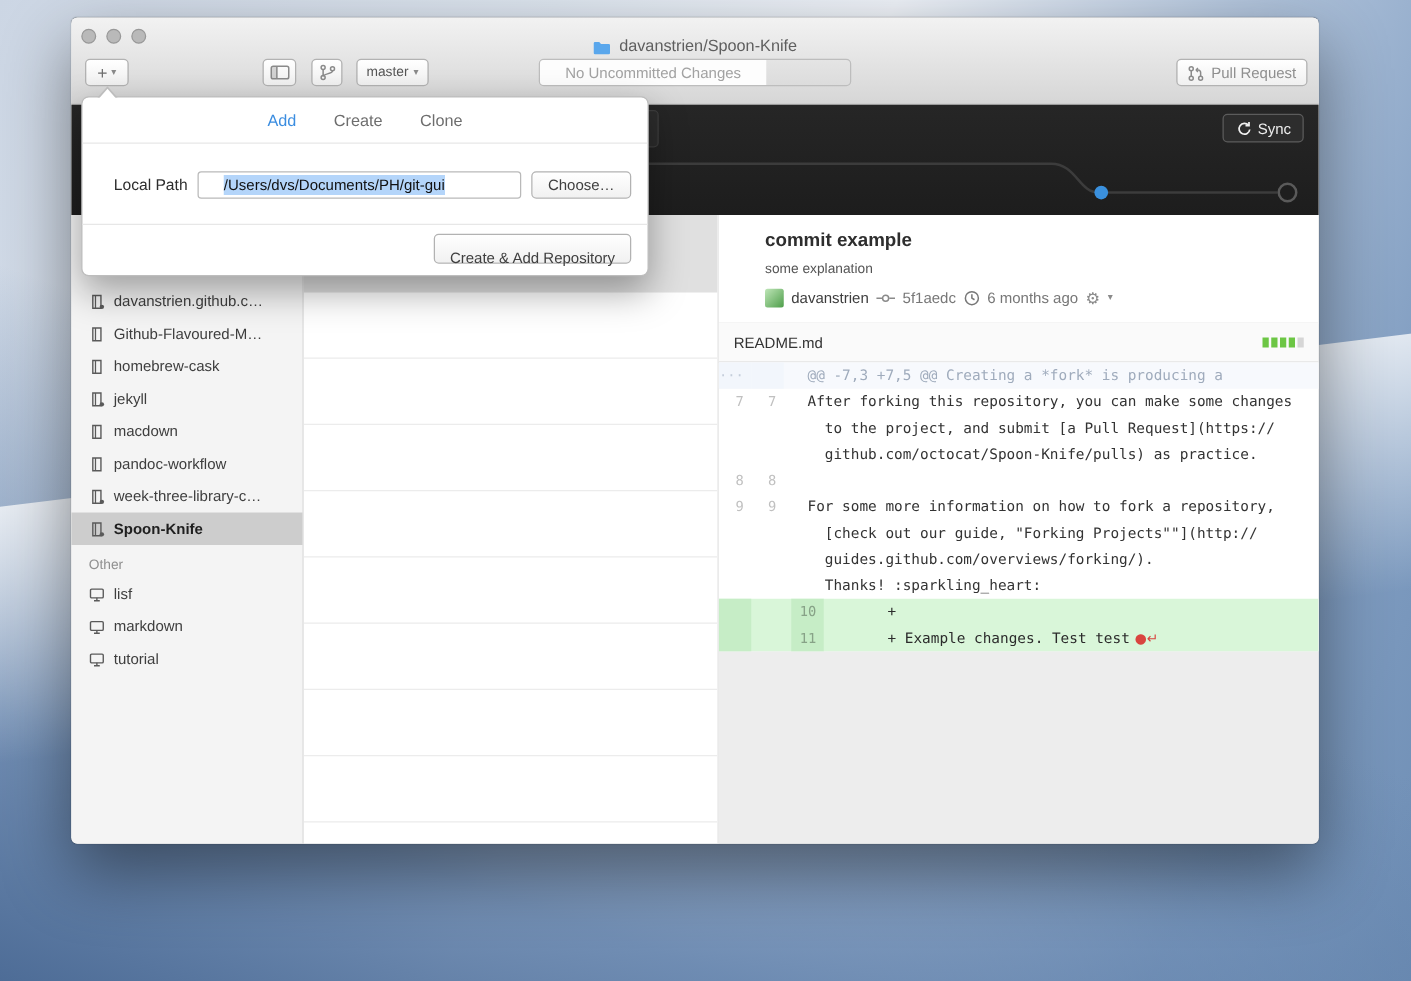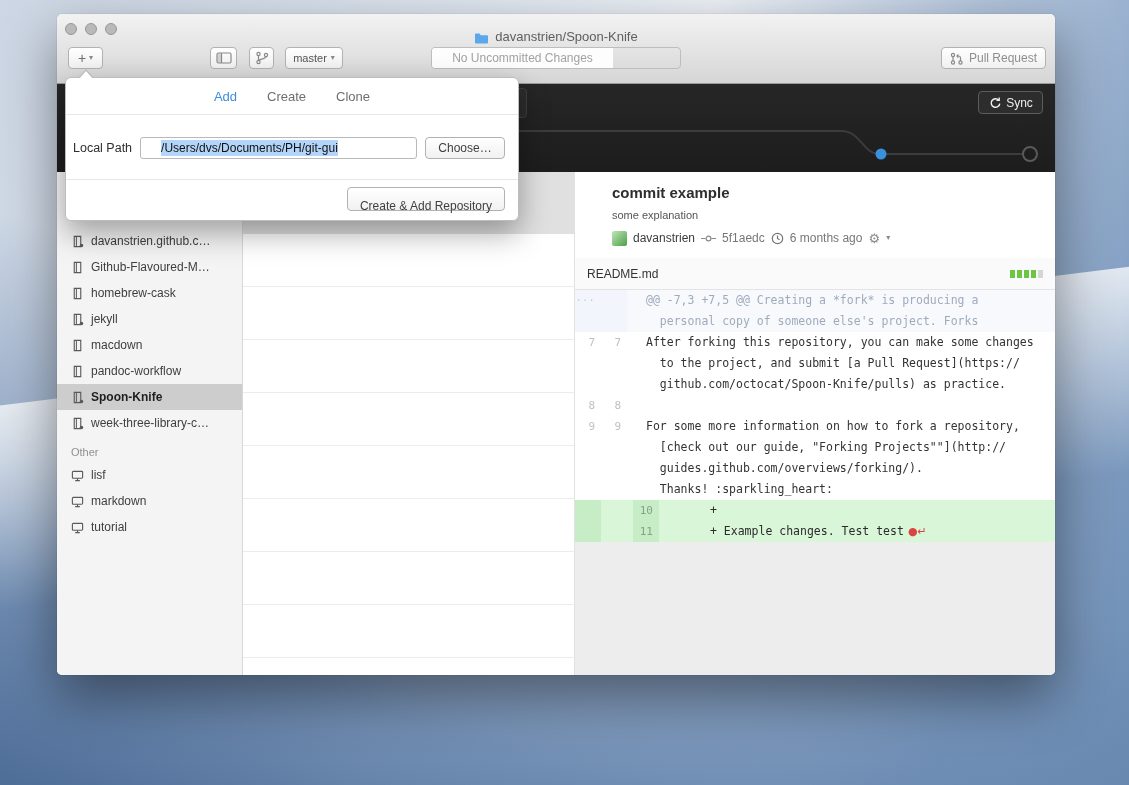--- a/index.html
+++ b/index.html
@@ -89,21 +89,21 @@
   
   .popover{position:absolute;left:8px;top:63px;width:454px;height:144px;background:#fff;border:1px solid #bdbdbd;
     border-radius:6px;box-shadow:0 12px 30px rgba(0,0,0,.35);z-index:10;box-sizing:border-box;}
   .popover::before{content:"";position:absolute;left:12px;top:-9px;border:8px solid transparent;
     border-bottom:9px solid #bdbdbd;border-top:none;}
   .popover::after{content:"";position:absolute;left:13px;top:-7px;border:7px solid transparent;
     border-bottom:8px solid #ffffff;border-top:none;}
   .pop-tabs{display:flex;justify-content:center;gap:30px;padding-top:11px;font-size:13px;color:#6e6e6e;}
   .ptab.active{color:#3b8de0;}
   .pop-div{margin-top:10px;border-top:1px solid #e8e8e8;}
-  .pop-row{position:absolute;top:59px;left:7px;right:13px;display:flex;align-items:center;gap:8px;}
+  .pop-row{position:absolute;top:59px;left:25px;right:13px;display:flex;align-items:center;gap:8px;}
   .plabel{font-size:12.5px;color:#2e2e2e;white-space:nowrap;}
   .pinput{flex:1;height:22px;box-sizing:border-box;border:1px solid #b9b9b9;border-radius:3px;background:#fff;
     display:flex;align-items:center;padding:0 20px;font-size:12px;color:#111;overflow:hidden;white-space:nowrap;}
   .pinput .sel{background:#b4d5fa;padding:1px 0;}
   .pbtn{height:22px;box-sizing:border-box;border:1px solid #b2b2b2;border-radius:4px;
     background:linear-gradient(#ffffff,#f1f1f1);color:#3f3f3f;font-size:12px;padding:11px 12px;
     font-family:"Liberation Sans",sans-serif;}
   .pbtn.choose{flex:none;width:80px;padding:0;}
   .pop-div2{position:absolute;left:0;right:0;bottom:40px;border-top:1px solid #e7e7e7;}
   .pbtn.submit{position:absolute;right:13px;bottom:9px;}
@@ -238,31 +238,31 @@
               <use href="#i-repo"></use>
             </svg>
           <span>macdown</span>
         </div>
         <div class="side-item">
           <svg class="sicon">
               <use href="#i-repo"></use>
             </svg>
           <span>pandoc-workflow</span>
         </div>
+        <div class="side-item">
+          <svg class="sicon">
+              <use href="#i-repo-forked"></use>
+            </svg>
+          <span>week-three-library-c…</span>
+        </div>
         <div class="side-item selected">
           <svg class="sicon">
               <use href="#i-repo-forked"></use>
             </svg>
           <span>Spoon-Knife</span>
-        </div>
-        <div class="side-item">
-          <svg class="sicon">
-              <use href="#i-repo-forked"></use>
-            </svg>
-          <span>week-three-library-c…</span>
         </div>
         <div class="side-sec">Other</div>
         <div class="side-item">
           <svg class="sicon">
               <use href="#i-computer"></use>
             </svg>
           <span>lisf</span>
         </div>
         <div class="side-item">
           <svg class="sicon">
@@ -325,25 +325,20 @@
           <span class="ds gray"></span>
         </span>
       </div>
 
       <div class="diff">
         <div class="drow hunk">
           <span class="g1">···</span>
           <span class="g2"></span>
           <span class="code">@@ -7,3 +7,5 @@ Creating a *fork* is producing a</span>
         </div>
-        <div class="drow hunk">
-          <span class="g1"></span>
-          <span class="g2"></span>
-          <span class="code">  personal copy of someone else's project. Forks</span>
-        </div>
         <div class="drow">
           <span class="g1">7</span>
           <span class="g2">7</span>
           <span class="code">After forking this repository, you can make some changes</span>
         </div>
         <div class="drow">
           <span class="g1"></span>
           <span class="g2"></span>
           <span class="code">  to the project, and submit [a Pull Request](https://</span>
         </div>

